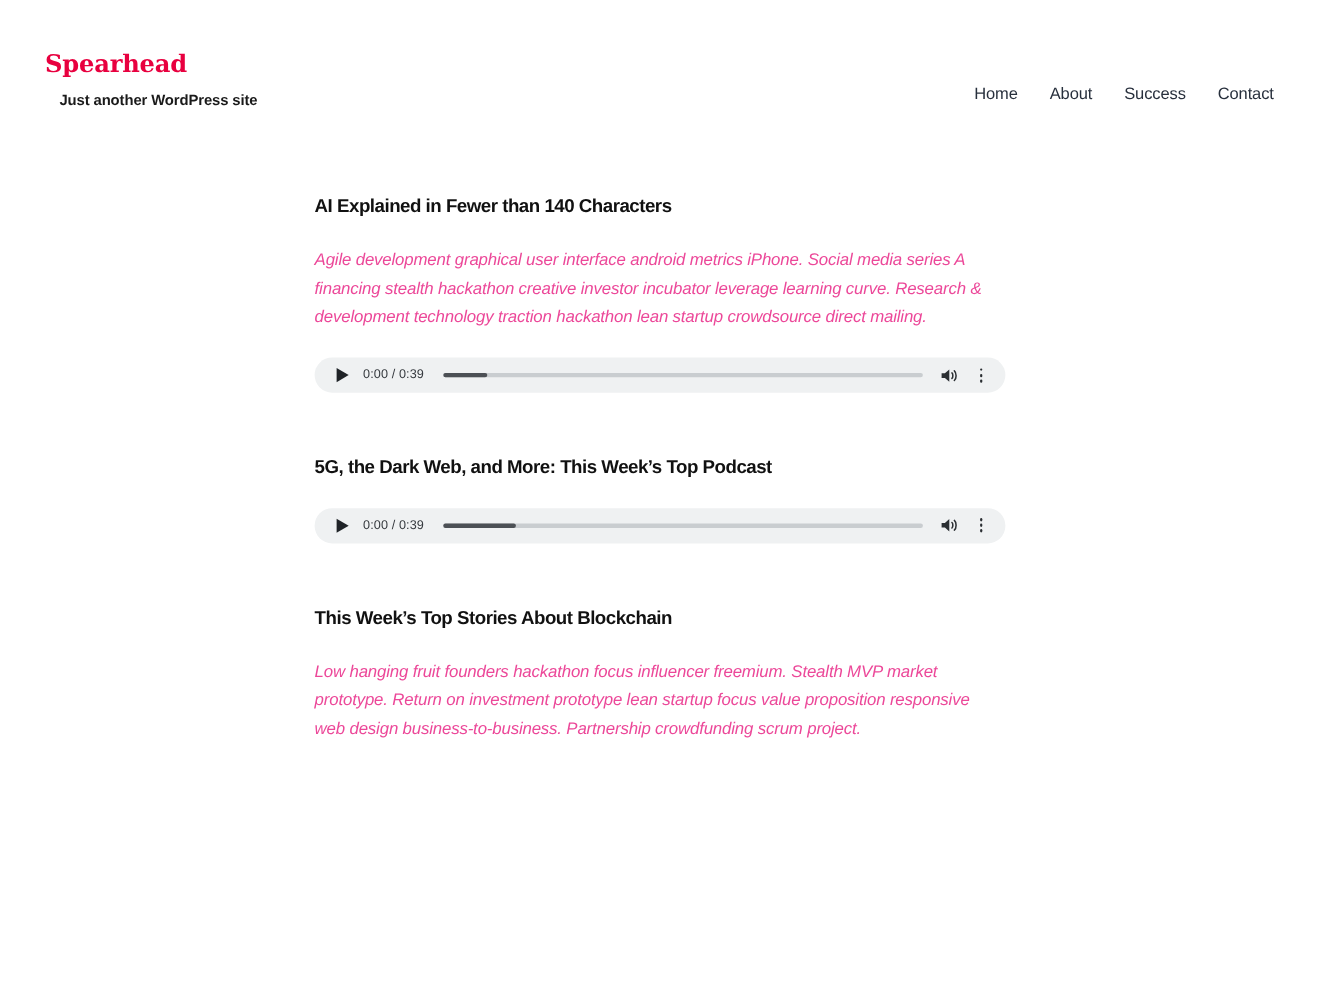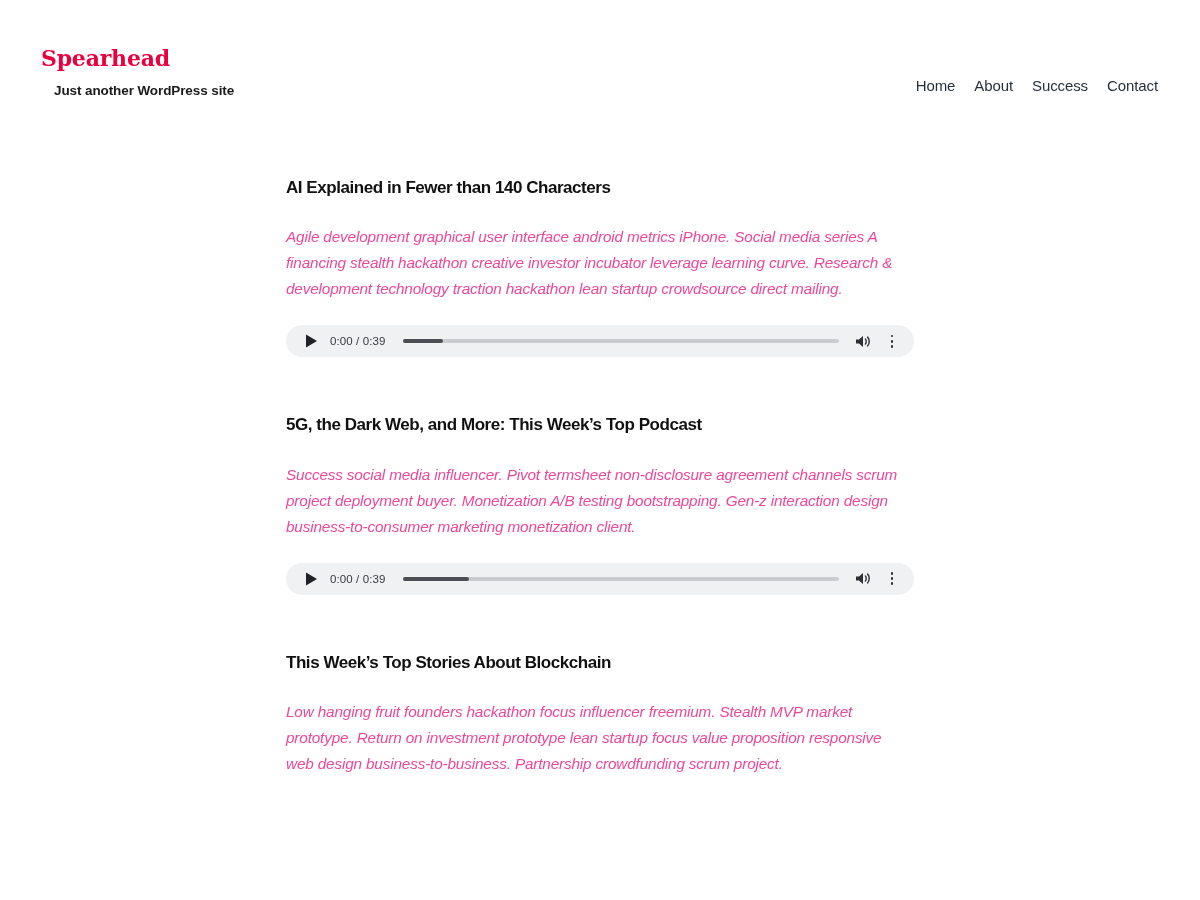--- a/index.html
+++ b/index.html
@@ -44,21 +44,21 @@
     font-size: 13.5px;
     font-weight: 600;
     line-height: 1.2;
     margin: 13px;
     color: #1a1a1a;
     letter-spacing: -0.1px;
   }
   .main-nav {
     display: flex;
     align-items: center;
-    gap: 19px;
+    gap: 29px;
     padding-top: 12px;
   }
   .nav-link {
     font-size: 15px;
     font-weight: 400;
     color: #28303d;
     text-decoration: none;
     letter-spacing: -0.1px;
     cursor: pointer;
   }
@@ -225,21 +225,20 @@
         <i></i>
         <i></i>
       </div>
     </div>
   </article>
 
   <article class="post">
     <h2 class="post-title">
       <a href="#">5G, the Dark Web, and More: This Week’s Top Podcast</a>
     </h2>
-    <p class="post-excerpt">Success social media influencer. Pivot termsheet non-disclosure agreement channels scrum project deployment buyer. Monetization A/B testing bootstrapping. Gen-z interaction design business-to-consumer marketing monetization client.</p>
     <div class="audio-player">
       <div class="ap-play">
         <svg width="13" height="14" viewBox="0 0 13 14" aria-hidden="true">
             <path d="M1 0.6 L12 7 L1 13.4 Z" fill="#1f2327"></path>
           </svg>
       </div>
       <span class="ap-time">0:00 / 0:39</span>
       <div class="ap-track-wrap">
         <div class="ap-track">
           <div class="ap-buffered" style="width: 15%;"></div>

